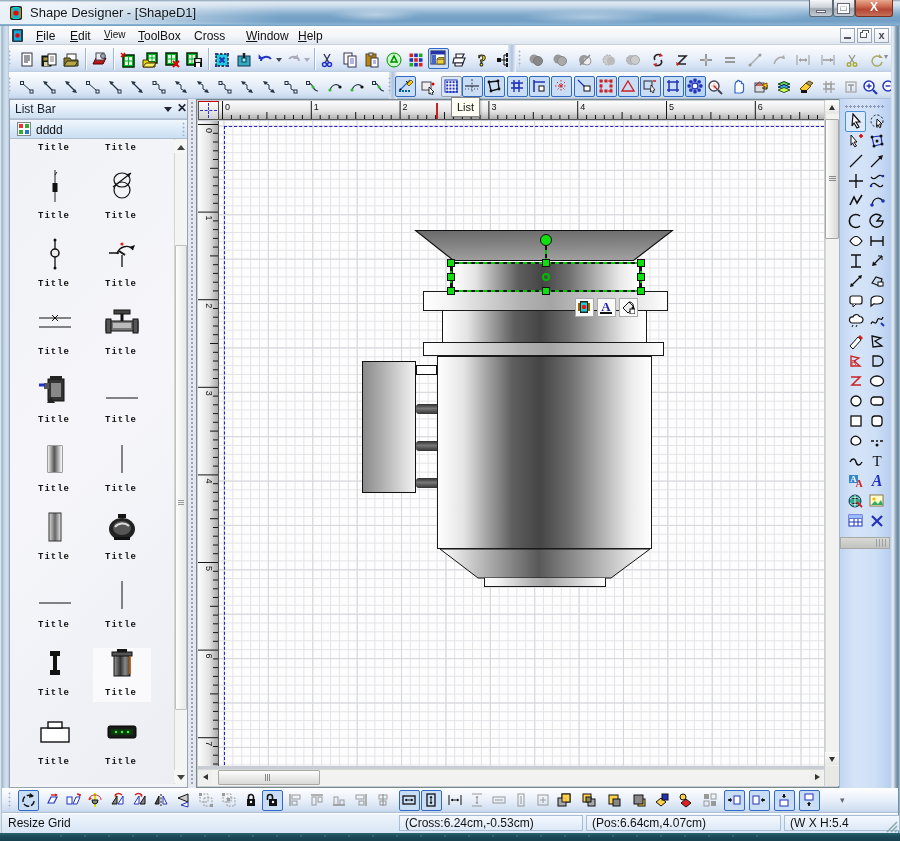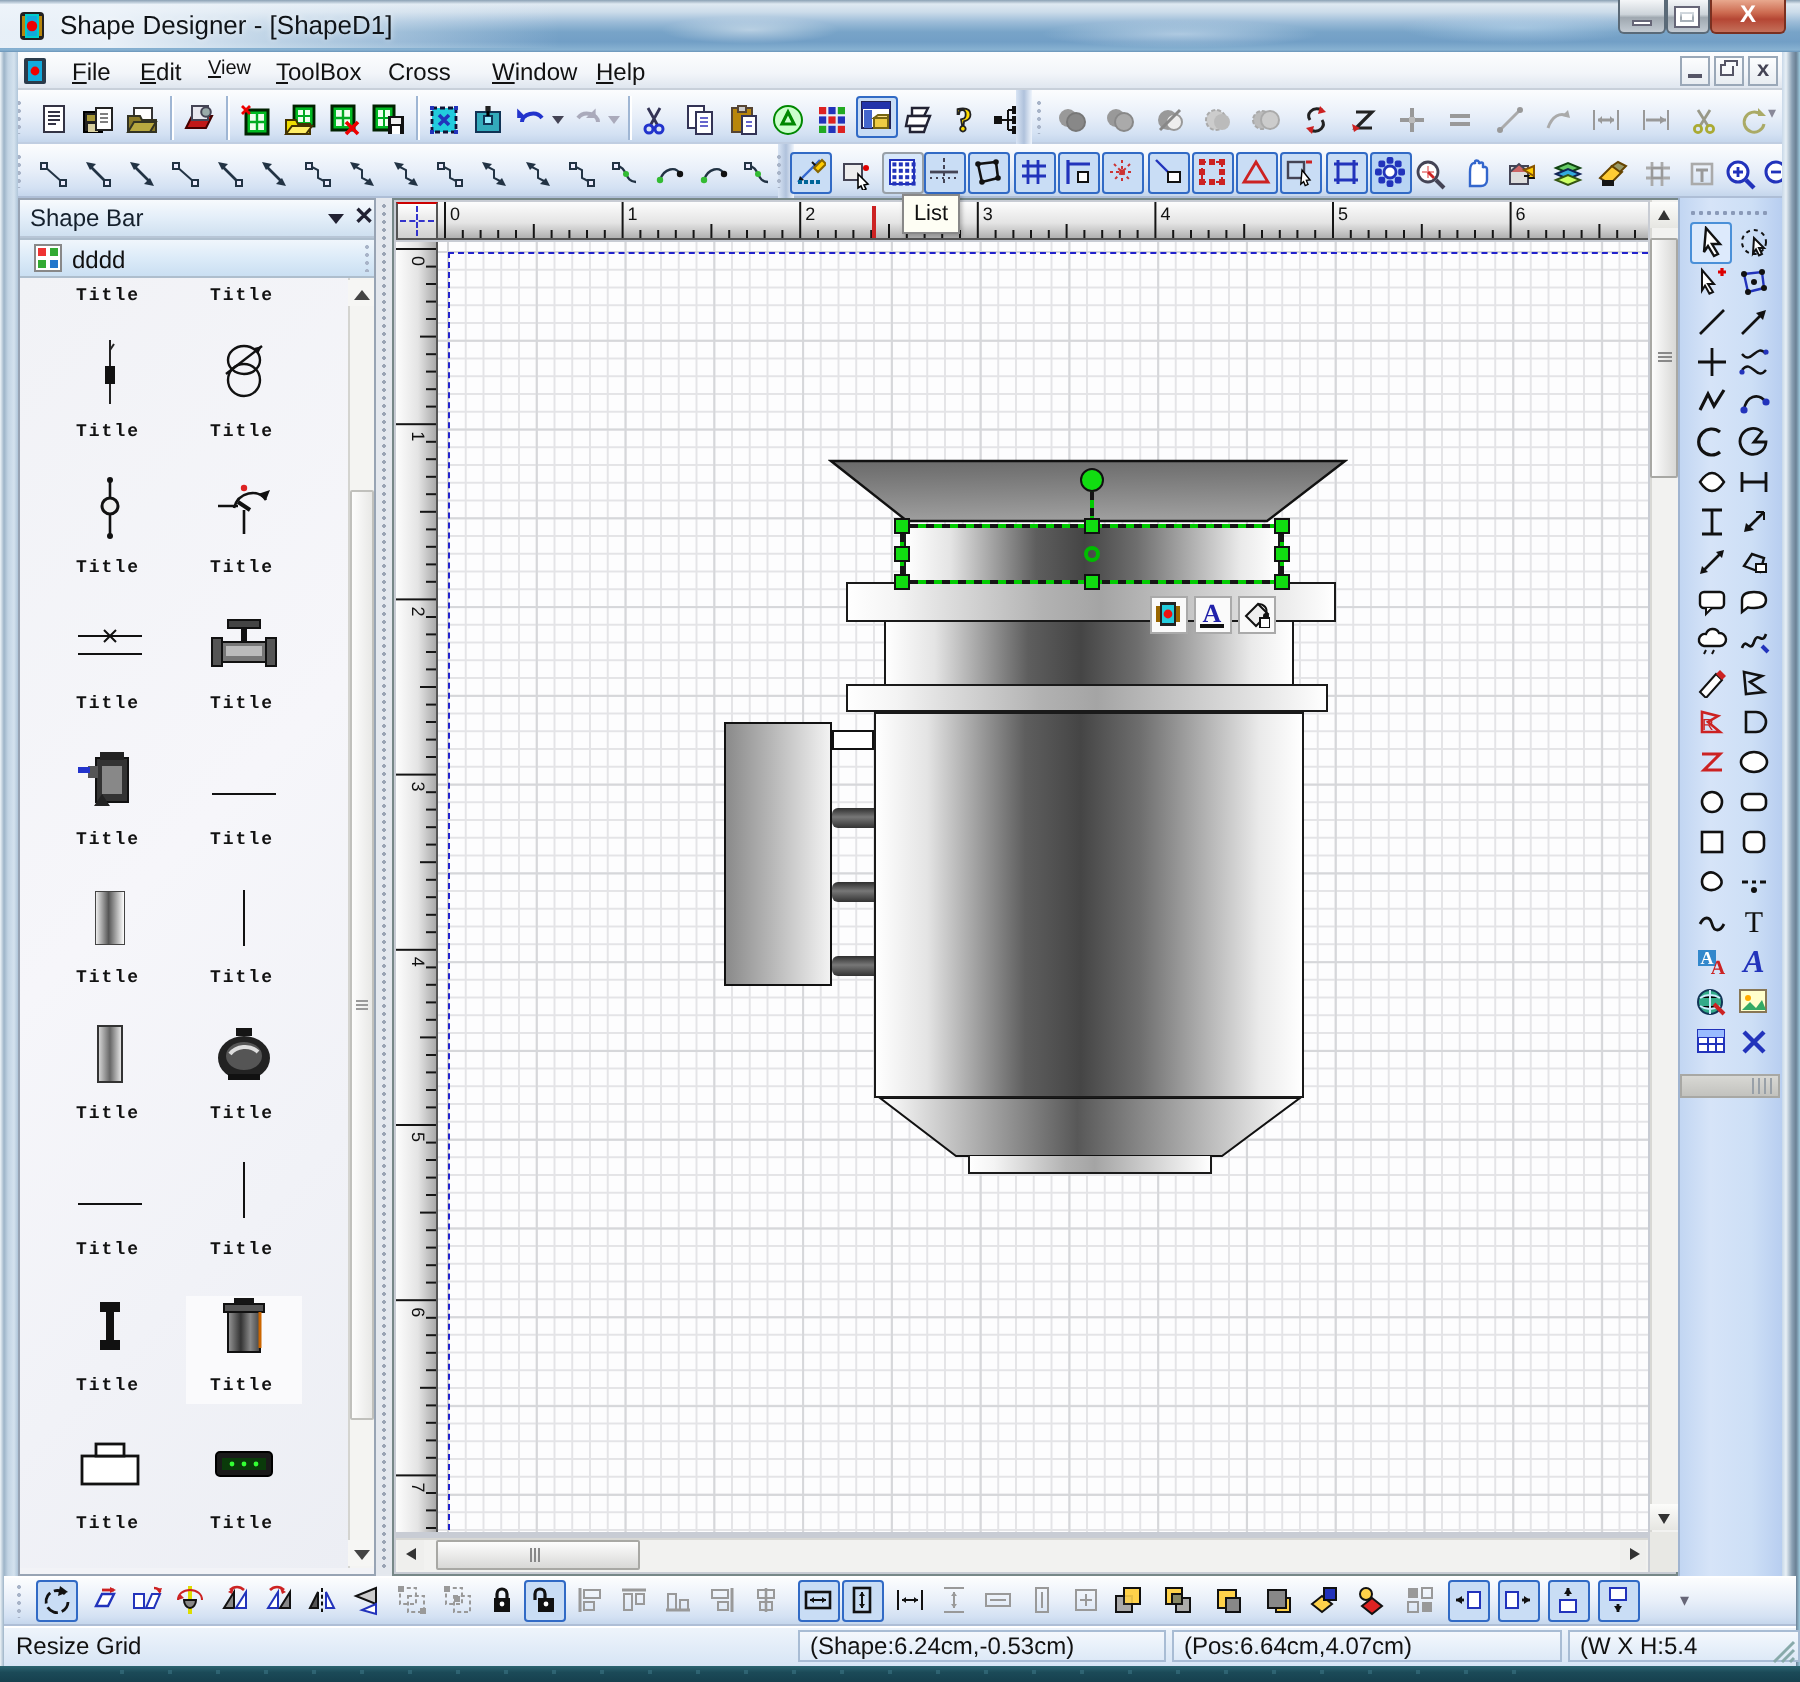--- a/index.html
+++ b/index.html
@@ -485,21 +485,21 @@
 <div class="ico" style="left:881px;top:79px"><svg width="16" height="16" viewBox="0 0 16 16">
       <circle cx="7" cy="7" r="5" fill="#fff" stroke="#23b" stroke-width="1.5"></circle>
       <path d="M11 11l4 4" stroke="#23b" stroke-width="2.2"></path>
       <path d="M4.5 7h5" stroke="#23b" stroke-width="1.4"></path>
     </svg></div>
 <div class="" style="position:absolute;left:0px;top:26px;width:9px;height:810px;background:linear-gradient(90deg,#eef4f8 0,#9db4c8 2px,#c2d4e4 4px,#d4e2ee 7px,#b0c6da 9px);"></div>
 <div class="" style="position:absolute;left:891px;top:26px;width:9px;height:810px;background:linear-gradient(90deg,#c8d8e8 0,#e8f0f6 2px,#8aa0b4 5px,#6a8094 7px,#9cc8dc 9px);"></div>
 <div class="" style="position:absolute;left:9px;top:99px;width:882px;height:689px;background:#dce6f2;"></div>
 <div class="" style="position:absolute;left:9px;top:99px;width:179px;height:689px;background:#f2f3f7;border:1px solid #98a4b4;"></div>
 <div class="" style="position:absolute;left:10px;top:100px;width:177px;height:19px;background:linear-gradient(180deg,#f7fafd 0,#e3eef9 50%,#cfe0f0 100%);border-bottom:1px solid #b8c6d6;"></div>
-<div class="" style="position:absolute;left:15px;top:102px;width:60px;height:14px;font-size:12px;color:#15202c;">Shape Bar</div>
+<div class="" style="position:absolute;left:15px;top:102px;width:60px;height:14px;font-size:12px;color:#15202c;">List Bar</div>
 <div class="ab" style="left:164px;top:107px;width:0;height:0;border-left:4px solid transparent;border-right:4px solid transparent;border-top:5px solid #223"></div>
 <div class="" style="position:absolute;left:177px;top:101px;width:12px;height:16px;font-size:12px;color:#223;font-weight:bold;">✕</div>
 <div class="" style="position:absolute;left:10px;top:119px;width:177px;height:20px;background:linear-gradient(180deg,#f0f6fc 0,#dcebf8 50%,#cadff2 100%);border:1px solid #aebecd;border-left:none;border-right:none;"></div>
 <div class="ab" style="left:17px;top:122px;width:14px;height:14px"><svg width="14" height="14" viewBox="0 0 14 14">
       <rect x="0.5" y="0.5" width="13" height="13" fill="#fff" stroke="#888"></rect>
       <rect x="2" y="2" width="4" height="4" fill="#e33"></rect>
       <rect x="8" y="2" width="4" height="4" fill="#3a3"></rect>
       <rect x="2" y="8" width="4" height="4" fill="#3a3"></rect>
       <rect x="8" y="8" width="4" height="4" fill="#27c"></rect>
     </svg></div>
@@ -1261,19 +1261,19 @@
     </svg></div>
 <div class="" style="position:absolute;left:799px;top:790px;width:21px;height:21px;border:1px solid #316ac5;background:#c9ddf5;border-radius:2px;"></div>
 <div class="ico" style="left:801px;top:792px"><svg width="16" height="16" viewBox="0 0 16 16">
       <rect x="4" y="2" width="8" height="6" fill="#fff" stroke="#23b"></rect>
       <path d="M8 10v4" stroke="#111" stroke-width="1.4"></path>
       <path d="M8 14l-2-3h4z" fill="#111"></path>
     </svg></div>
 <div class="" style="position:absolute;left:840px;top:795px;width:8px;height:14px;color:#667;font-size:9px;">▾</div>
 <div class="" style="position:absolute;left:2px;top:813px;width:896px;height:20px;background:linear-gradient(180deg,#eef4fb,#d7e5f5);border-top:1px solid #fff;"></div>
 <div class="" style="position:absolute;left:8px;top:816px;width:200px;height:14px;font-size:12px;color:#111;">Resize Grid</div>
-<div class="" style="position:absolute;left:399px;top:815px;width:184px;height:16px;background:linear-gradient(180deg,#f4f8fd,#dde9f7);border:1px solid #a8bcd4;font-size:12px;color:#111;padding-left:5px;line-height:15px;">(Shape:6.24cm,-0.53cm)</div>
+<div class="" style="position:absolute;left:399px;top:815px;width:184px;height:16px;background:linear-gradient(180deg,#f4f8fd,#dde9f7);border:1px solid #a8bcd4;font-size:12px;color:#111;padding-left:5px;line-height:15px;">(Cross:6.24cm,-0.53cm)</div>
 <div class="" style="position:absolute;left:586px;top:815px;width:195px;height:16px;background:linear-gradient(180deg,#f4f8fd,#dde9f7);border:1px solid #a8bcd4;font-size:12px;color:#111;padding-left:5px;line-height:15px;">(Pos:6.64cm,4.07cm)</div>
 <div class="" style="position:absolute;left:784px;top:815px;width:116px;height:16px;background:linear-gradient(180deg,#f4f8fd,#dde9f7);border:1px solid #a8bcd4;font-size:12px;color:#111;padding-left:5px;line-height:15px;">(W X H:5.4</div>
 <div class="ab" style="left:886px;top:819px;width:12px;height:12px"><svg width="12" height="12" viewBox="0 0 12 12">
       <path d="M11 1L1 11M11 5L5 11M11 9l-2 2" stroke="#8aa" stroke-width="1.5"></path>
     </svg></div>
 <div class="" style="position:absolute;left:0px;top:833px;width:900px;height:8px;background:linear-gradient(180deg,#2c6470 0,#1b4a58 40%,#16404e 100%);"></div>
 <div class="" style="position:absolute;left:60px;top:835px;width:700px;height:2px;background-image:linear-gradient(90deg,#3a7484 2px,transparent 2px);background-size:24px 2px;opacity:0.6;"></div>
 </body></html>

